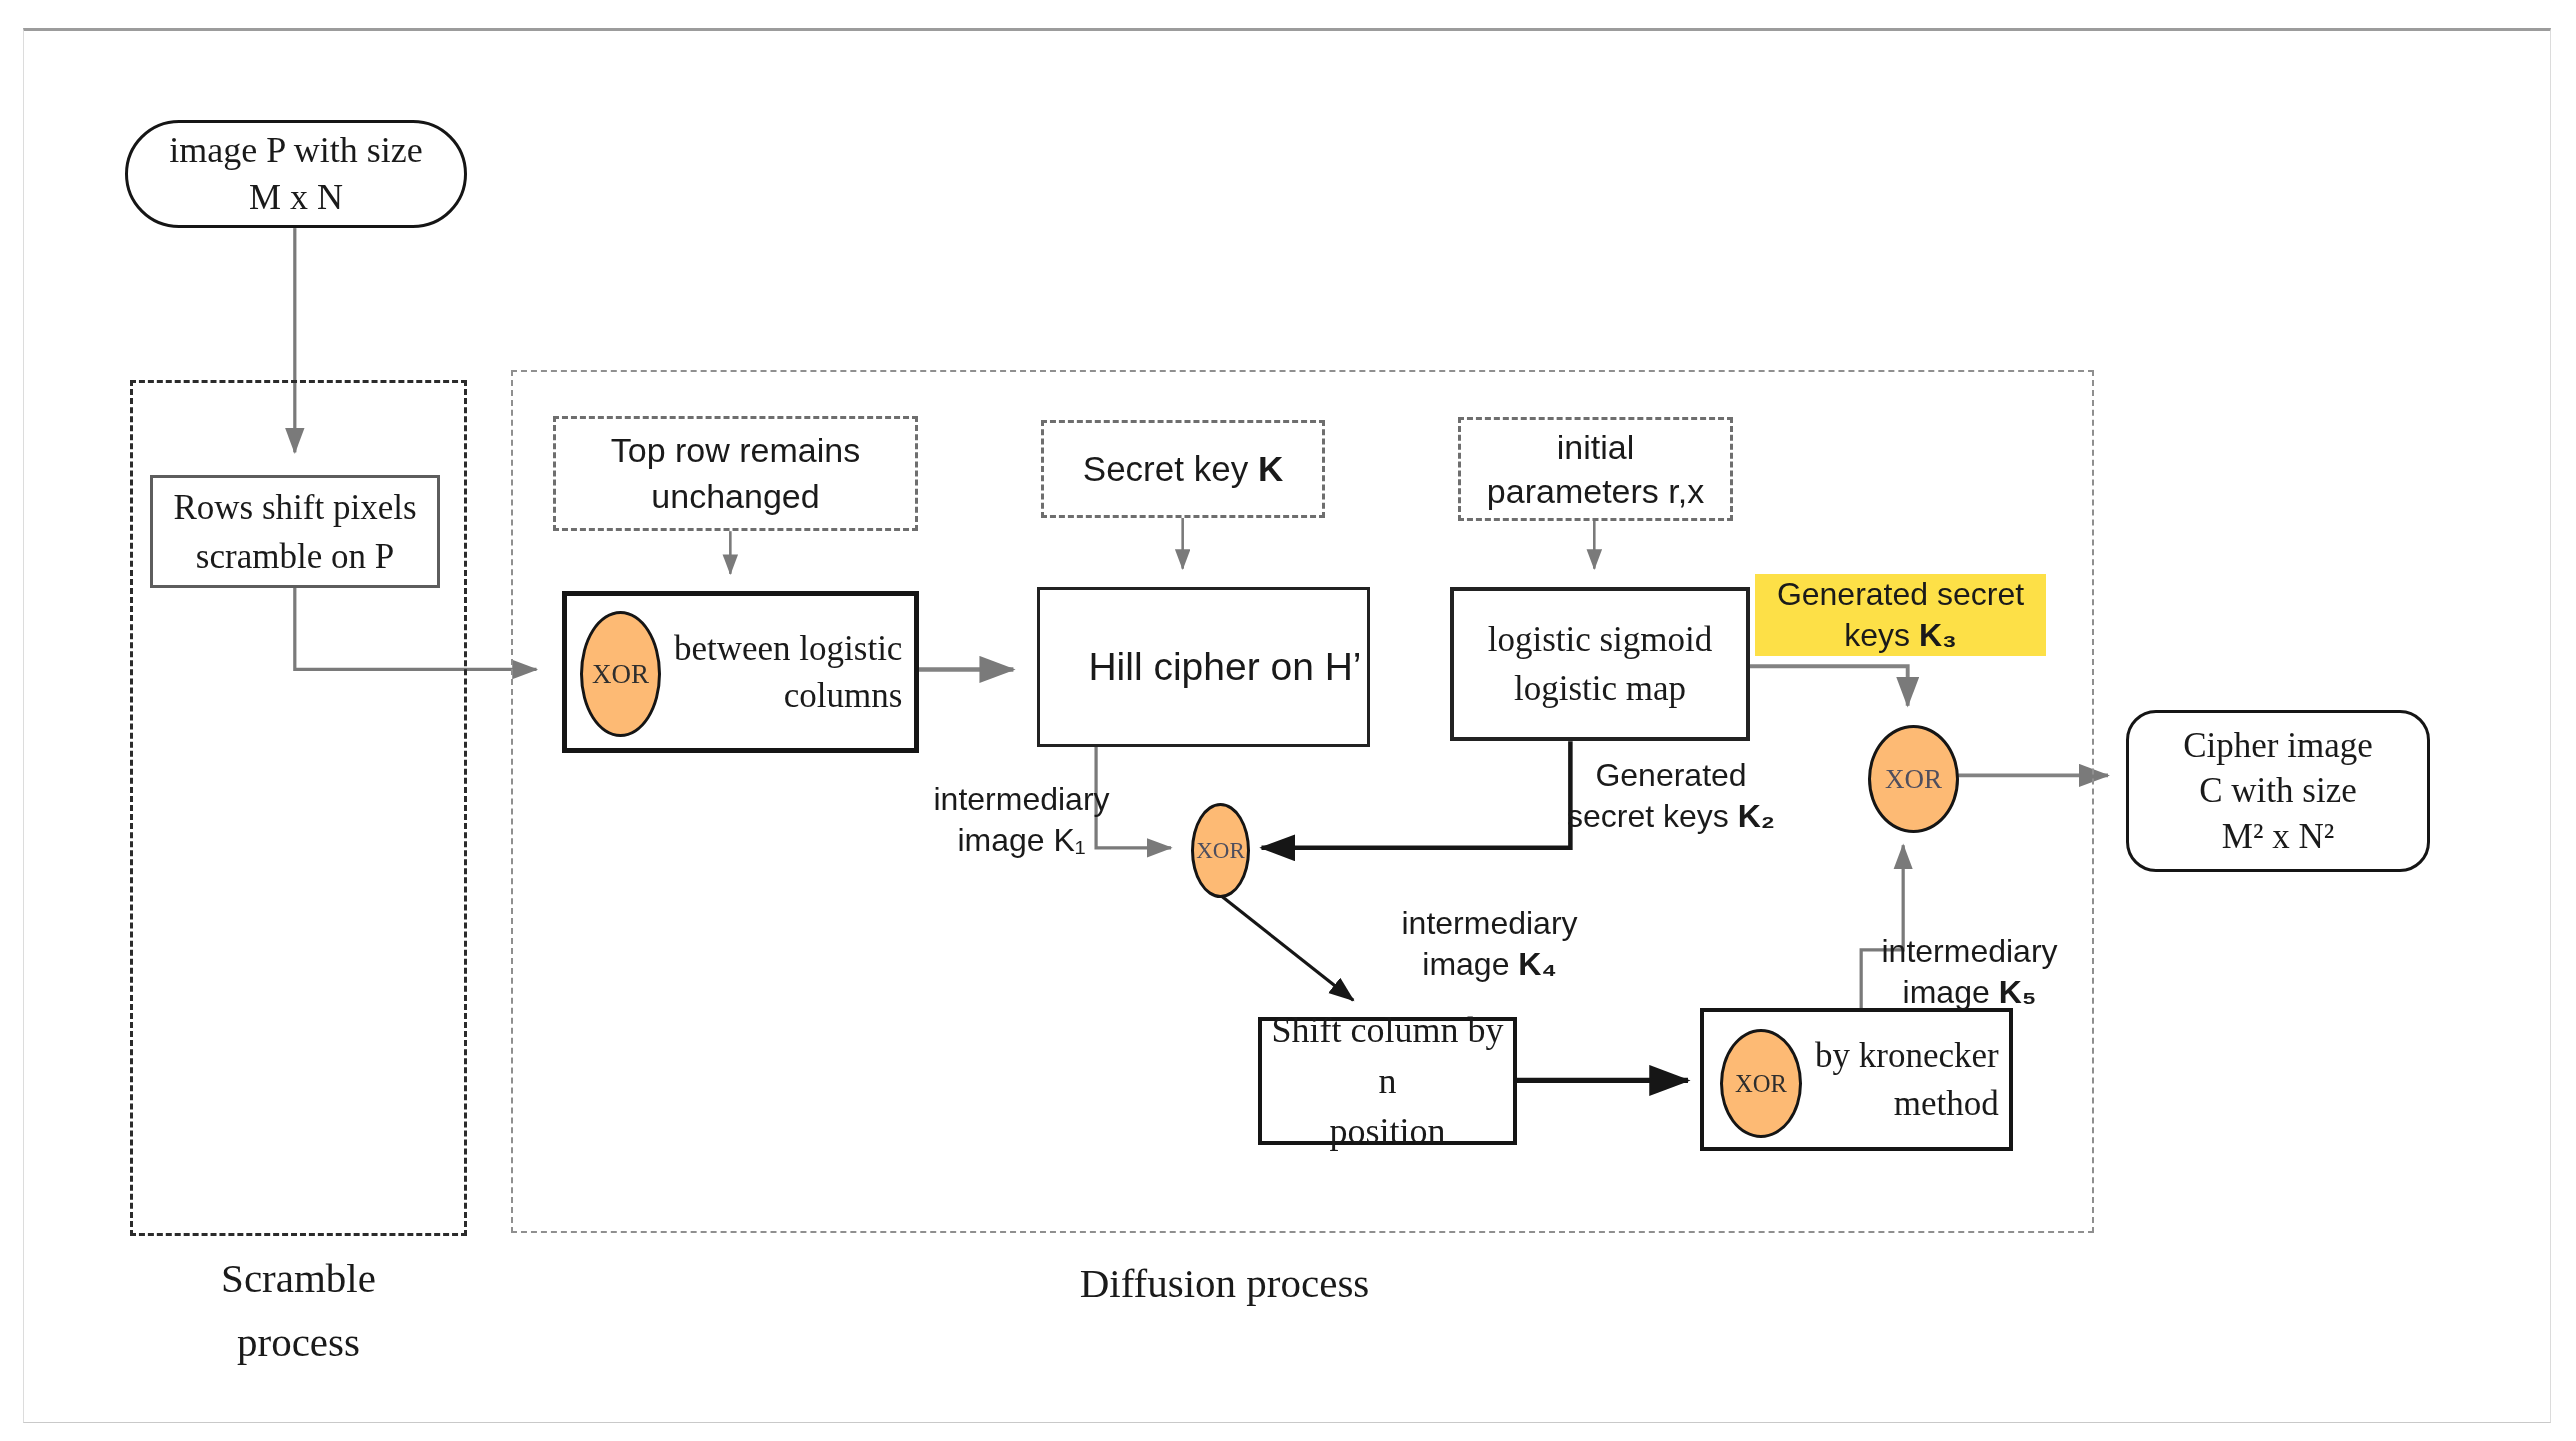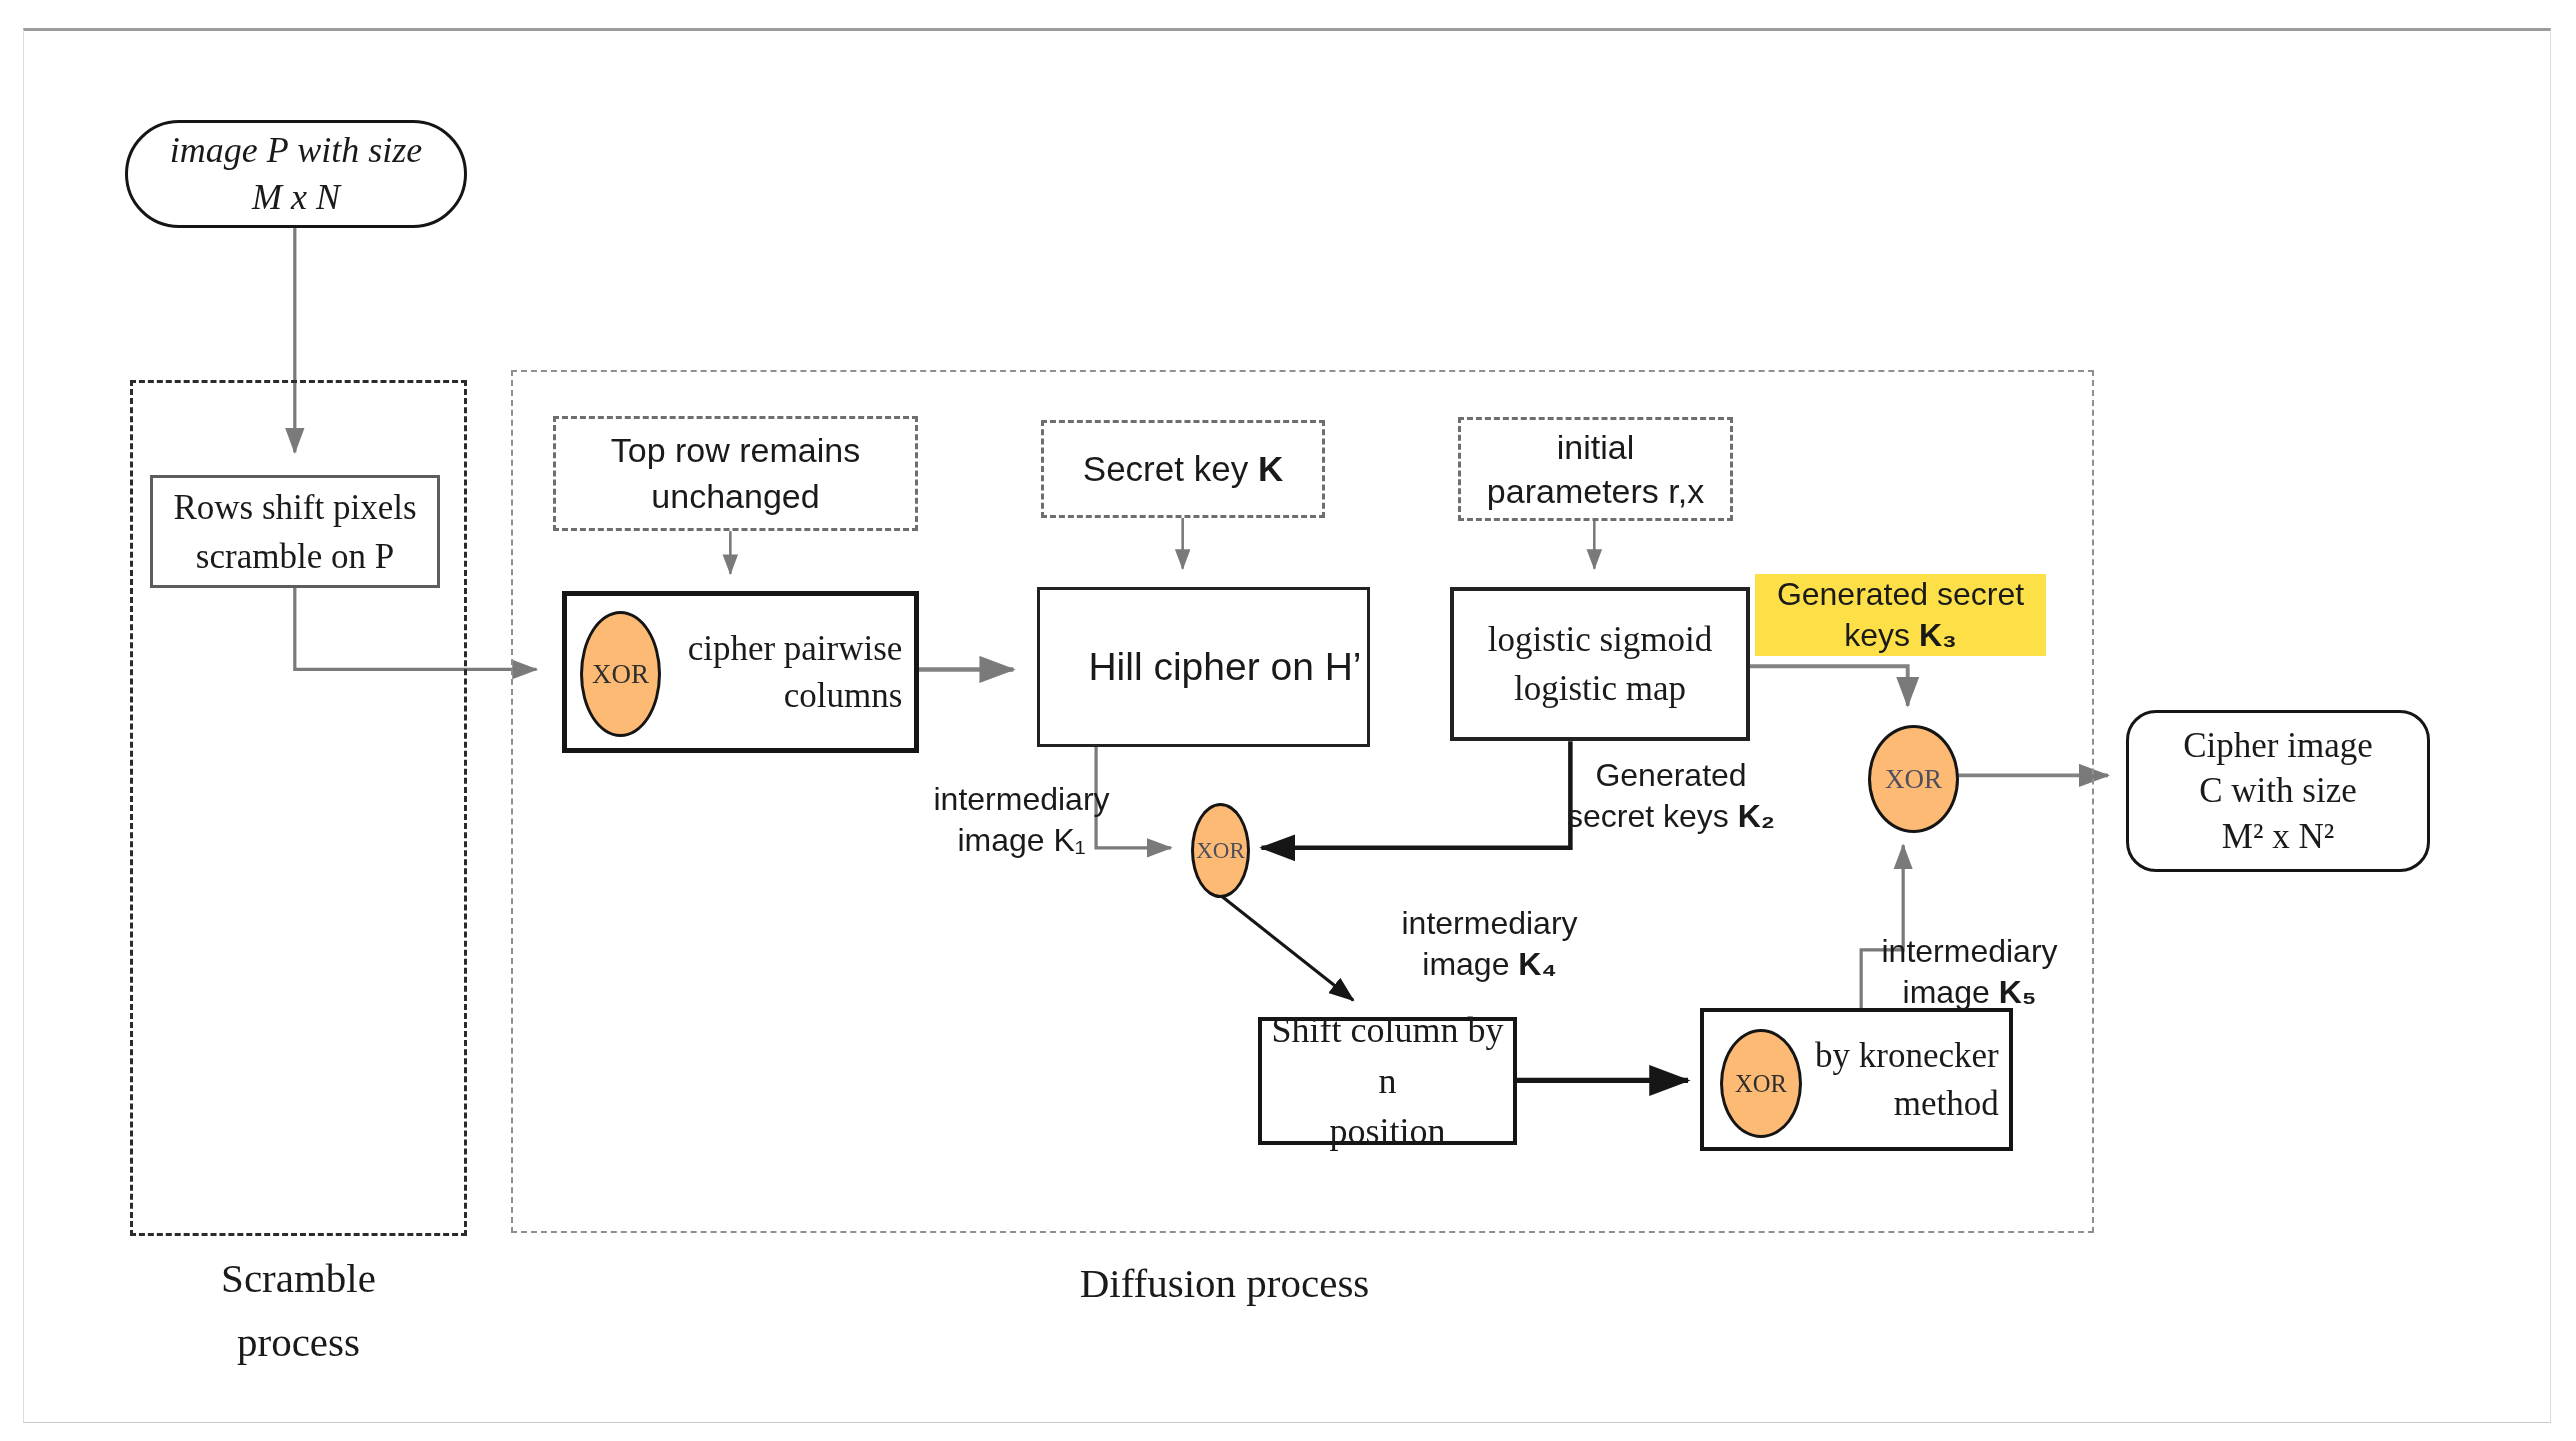--- a/index.html
+++ b/index.html
@@ -73,21 +73,21 @@
 
   <div class="container-dashed scramble-box" style="left:130px;top:380px;width:337px;height:856px;"></div>
   <div class="lbl serif" style="left:169px;top:1247px;width:259px;font-size:41px;line-height:1.55;">
     <div>Scramble</div>
     <div>process</div>
   </div>
 
   <div class="container-dashed diffusion-box" style="left:511px;top:370px;width:1583px;height:863px;"></div>
   <div class="lbl serif" style="left:1024px;top:1257px;width:401px;font-size:41px;">Diffusion process</div>
 
-  <div class="node serif rounded" style="left:125px;top:120px;width:342px;height:108px;font-size:36px;line-height:1.3;font-style:italic;">
+  <div class="node serif rounded" style="left:125px;top:120px;width:342px;height:108px;font-size:36px;line-height:1.3;">
     <div>image P with size</div>
     <div>M x N</div>
   </div>
 
   <div class="node serif" style="left:150px;top:475px;width:290px;height:113px;border:3.9px solid #5d5d5d;font-size:35px;line-height:1.4;">
     <div>Rows shift pixels</div>
     <div>scramble on P</div>
   </div>
 
   <div class="node sans dashdot" style="left:553px;top:416px;width:365px;height:115px;font-size:34px;line-height:1.35;">
@@ -98,21 +98,21 @@
   <div class="node sans dashdot" style="left:1041px;top:420px;width:284px;height:98px;font-size:35px;">
     <div><span>Secret key </span><b>K</b></div>
   </div>
 
   <div class="node sans dashdot" style="left:1458px;top:417px;width:275px;height:104px;font-size:34px;line-height:1.3;">
     <div>initial</div>
     <div>parameters r,x</div>
   </div>
 
   <div class="node serif solid-thick" style="left:562px;top:591px;width:357px;height:162px;font-size:35px;align-items:flex-end;padding-right:11.6px;line-height:1.35;">
-    <div>cipher pairwise</div>
+    <div>between logistic</div>
     <div>columns</div>
   </div>
   <div class="ellipse serif xor-dark" style="left:580px;top:611px;width:75px;height:120px;font-size:27px;">XOR</div>
 
   <div class="node sans solid" style="left:1037px;top:587px;width:333px;height:160px;font-size:39px;padding-left:43px;">Hill cipher on H’</div>
 
   <div class="node serif solid" style="left:1450px;top:587px;width:300px;height:154px;font-size:35px;line-height:1.4;border-width:4.5px;">
     <div>logistic sigmoid</div>
     <div>logistic map</div>
   </div>

